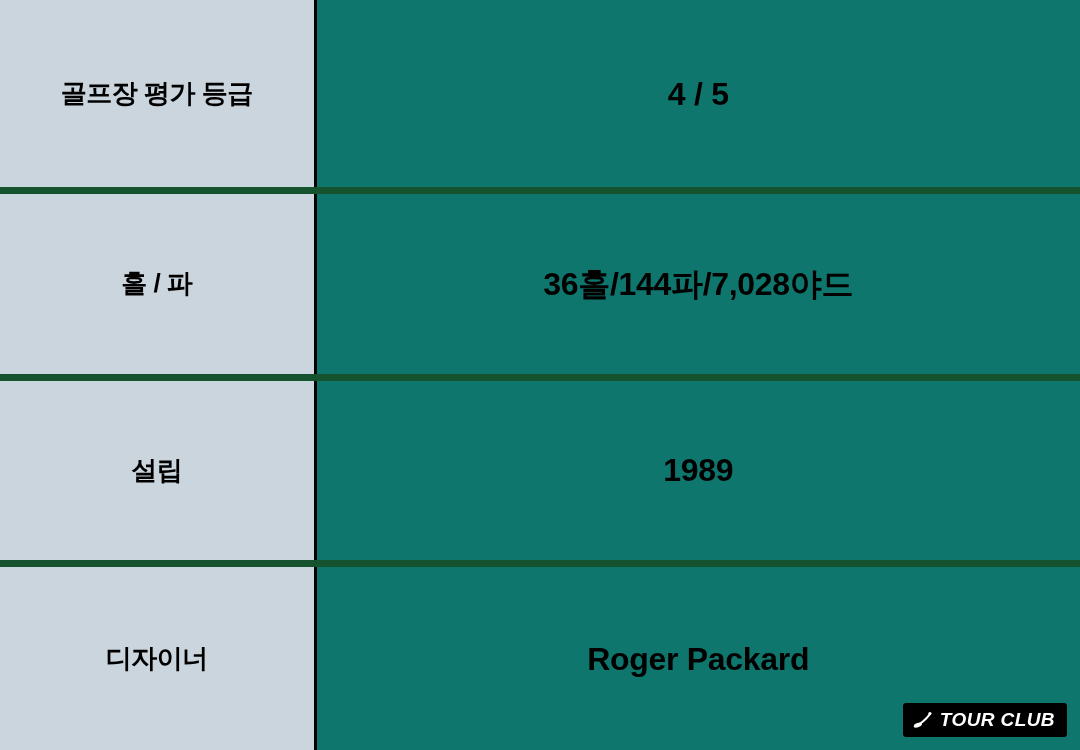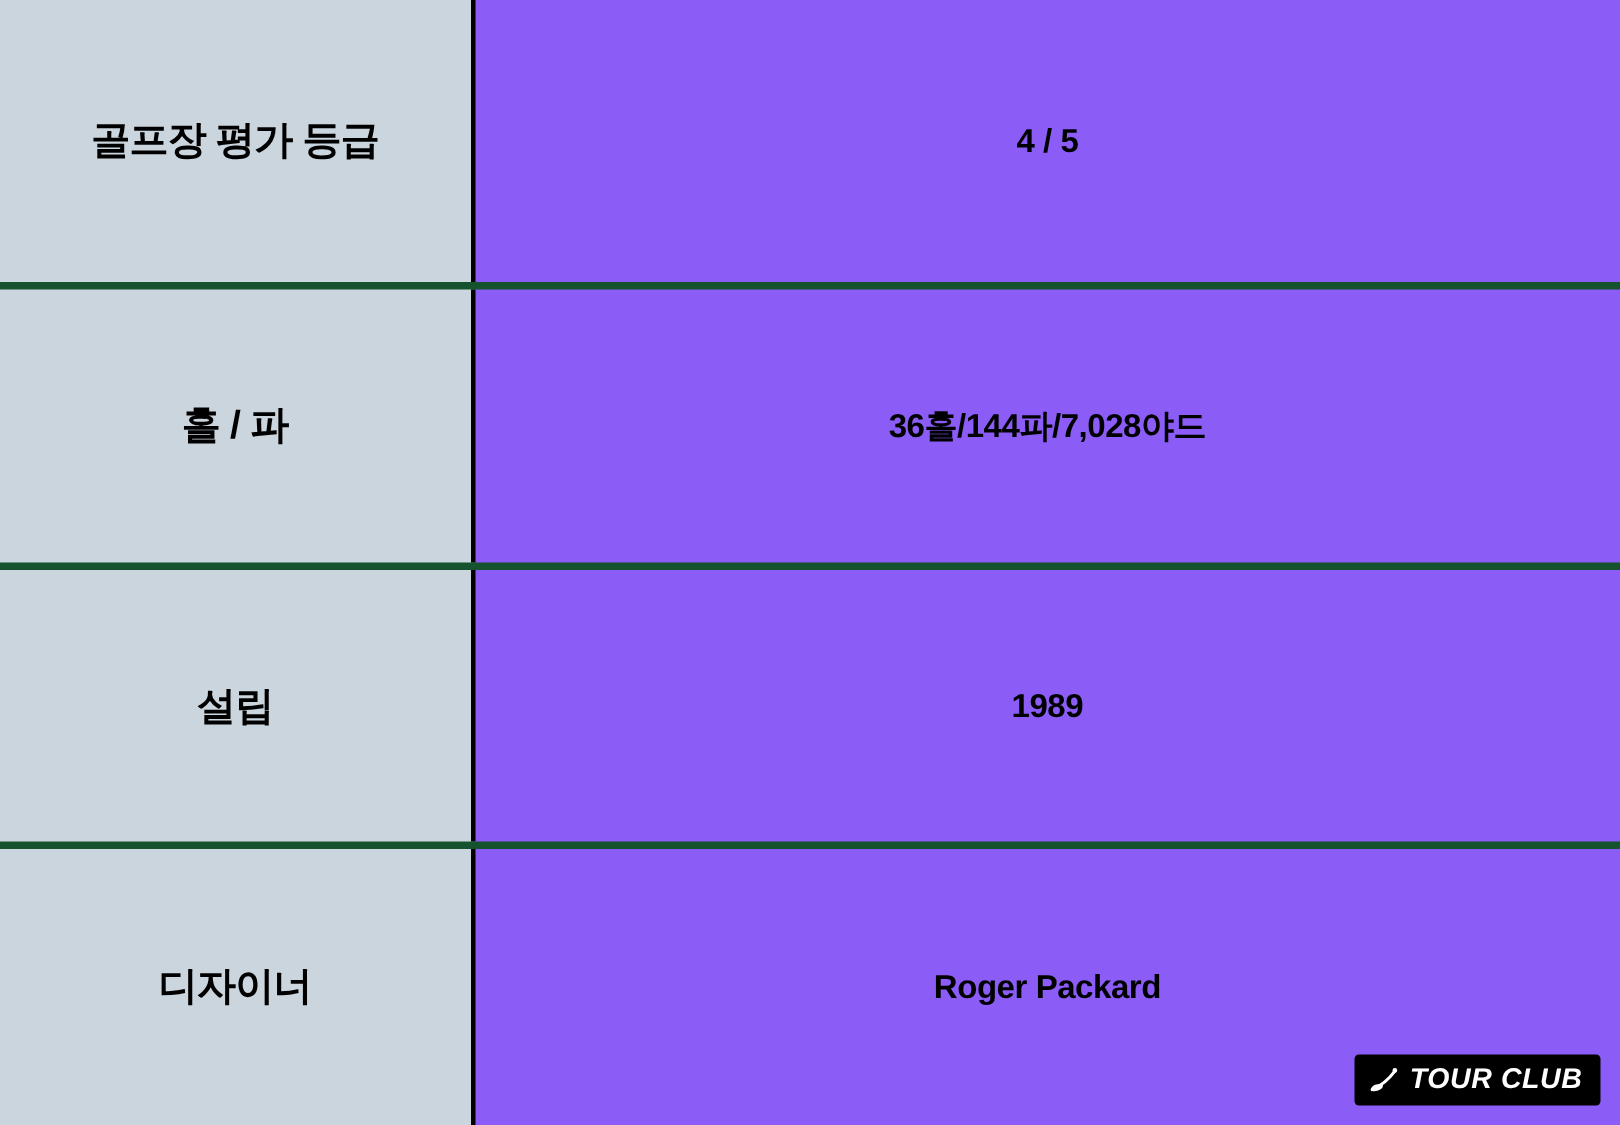--- a/index.html
+++ b/index.html
@@ -14,21 +14,21 @@
     overflow: hidden;
     position: relative;
   }
   .info-table {
     width: 1080px;
     height: 750px;
     border-collapse: collapse;
     table-layout: fixed;
   }
   .info-table tr {
-    border-bottom: 5px solid #14532d;
+    border-bottom: 7px solid #14532d;
   }
   .info-table tr:last-child {
     border-bottom: none;
   }
   .info-table td {
     border: none;
     vertical-align: middle;
     text-align: center;
     padding: 6px 10px;
     box-sizing: border-box;
@@ -37,23 +37,23 @@
     width: 315px;
     background: #cbd5dd;
     font-weight: bold;
     font-size: 26px;
     color: #000000;
     letter-spacing: -0.5px;
     line-height: 1.22;
     border-right: 3px solid #000000;
   }
   td.value-cell {
-    background: #8b5cf6;
+    background: #0f766e;
     font-weight: bold;
-    font-size: 22px;
+    font-size: 32px;
     color: #000000;
     letter-spacing: -0.3px;
     line-height: 1.25;
   }
   .row-rating   { height: 84px; }
   .row-holes    { height: 82px; }
   .row-founded  { height: 82px; }
   .row-designer { height: 82px; }
   .row-closed   { height: 82px; }
   .row-airport  { height: 112px; }

